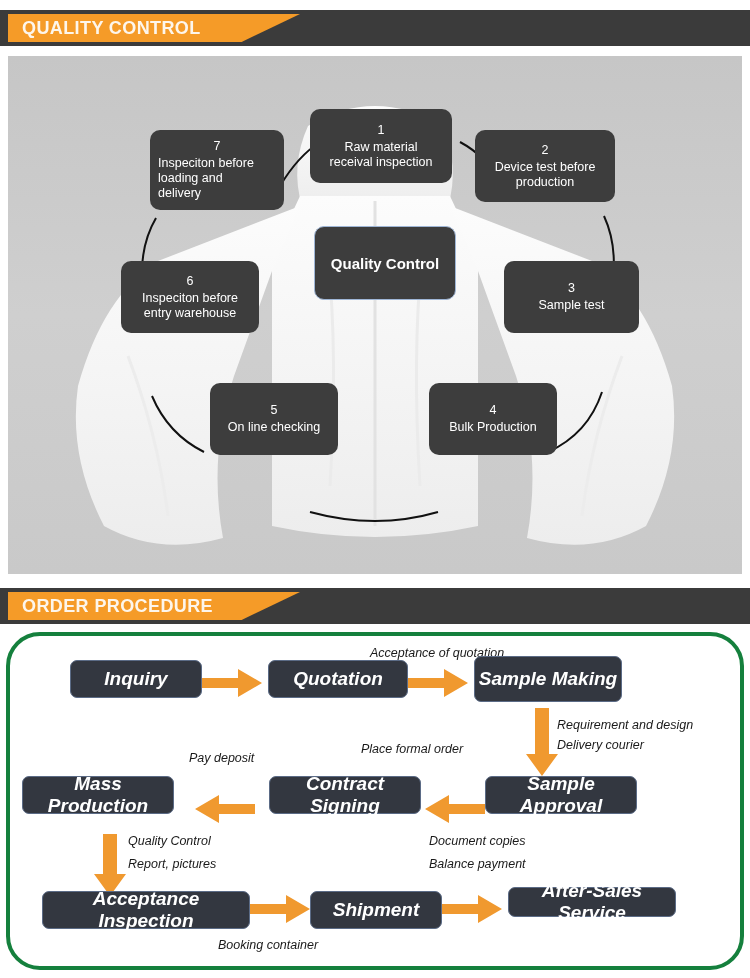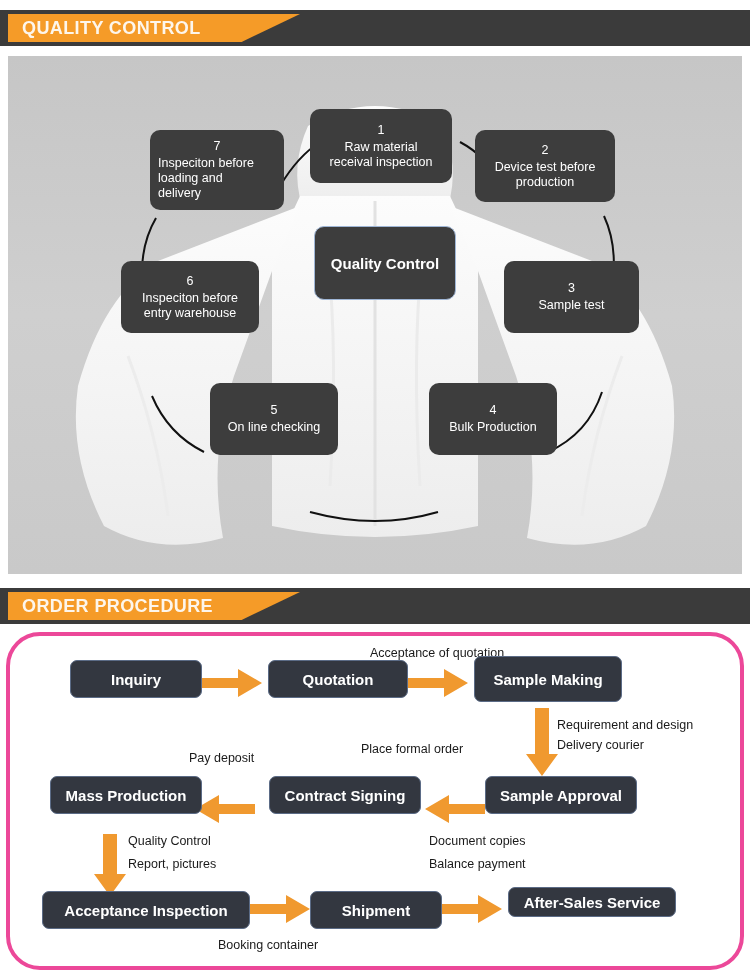--- a/index.html
+++ b/index.html
@@ -22,23 +22,23 @@
      box-sizing:border-box;display:flex;flex-direction:column;justify-content:center;
      font-size:12.5px;line-height:15px;text-align:center;padding:6px 8px;}
   .qcbox .num{font-size:12.5px;margin-bottom:2px;}
   .qcbox.left{text-align:left;}
   .qcbox.left .num{text-align:center;}
   .center-box{position:absolute;background:#3d3d3d;border:1px solid #9fb6d6;border-radius:10px;
      color:#fff;font-size:15px;font-weight:bold;display:flex;align-items:center;justify-content:center;}
 
   
   .op-panel{position:absolute;left:6px;top:632px;width:738px;height:338px;
-     border:4px solid #ec4899;border-radius:34px;box-sizing:border-box;background:#fff;}
+     border:4px solid #15803d;border-radius:34px;box-sizing:border-box;background:#fff;font-style:italic;}
   .opbox{position:absolute;background:#333740;border:1px solid #5b6b86;border-radius:7px;
-     color:#fff;font-size:15px;font-weight:bold;display:flex;align-items:center;justify-content:center;
+     color:#fff;font-size:19px;font-weight:bold;display:flex;align-items:center;justify-content:center;
      text-align:center;box-sizing:border-box;}
   .oplabel{position:absolute;font-size:12.5px;color:#1a1a1a;white-space:nowrap;}
 </style>
 </head>
 <body>
 
 <div class="page">
 
   <div class="banner" style="top:10px;">
     <div class="stripe"></div>
@@ -173,21 +173,21 @@
     <div class="oplabel" style="left:547px;top:102px;">Delivery courier</div>
     <div class="oplabel" style="left:351px;top:106px;">Place formal order</div>
     <div class="oplabel" style="left:179px;top:115px;">Pay deposit</div>
 
     <div class="opbox" style="left:475px;top:140px;width:152px;height:38px;">
       <span>Sample Approval</span>
     </div>
     <div class="opbox" style="left:251px;top:140px;width:152px;height:38px;margin-left:8px;">
       <span>Contract Signing</span>
     </div>
-    <div class="opbox" style="left:40px;top:140px;width:152px;height:38px;">
+    <div class="opbox" style="left:12px;top:140px;width:152px;height:38px;">
       <span>Mass Production</span>
     </div>
 
     <div class="oplabel" style="left:118px;top:198px;">Quality Control</div>
     <div class="oplabel" style="left:118px;top:221px;">Report, pictures</div>
     <div class="oplabel" style="left:419px;top:198px;">Document copies</div>
     <div class="oplabel" style="left:419px;top:221px;">Balance payment</div>
 
     <div class="opbox" style="left:32px;top:255px;width:208px;height:38px;">
       <span>Acceptance Inspection</span>

